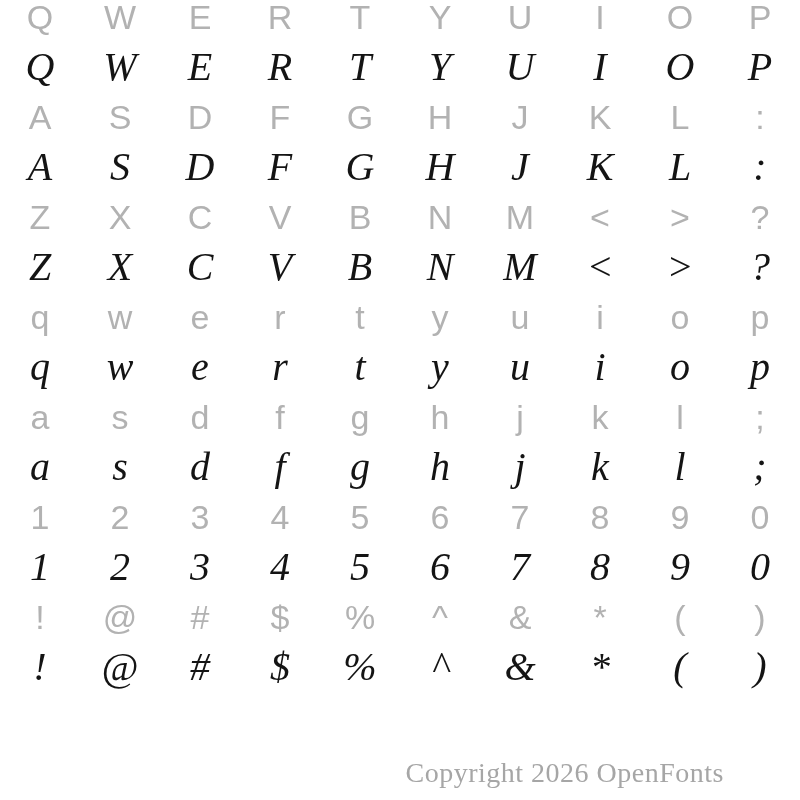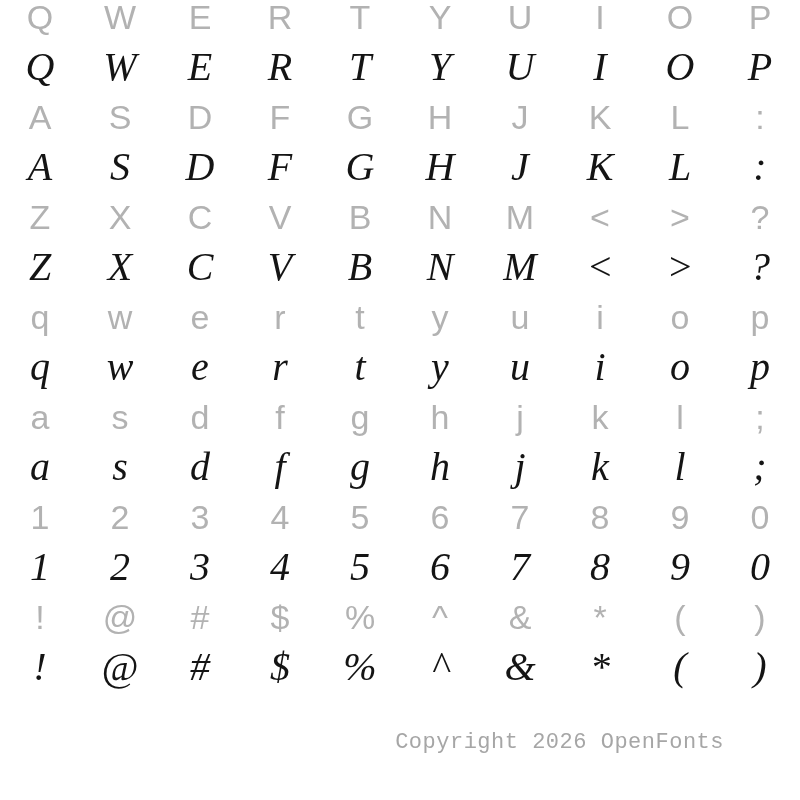--- a/index.html
+++ b/index.html
@@ -38,24 +38,24 @@
     font-style: normal;
   }
   .row.specimen .cell {
     color: var(--spec-color, #141414);
     font-family: "Liberation Serif", "DejaVu Serif", serif;
     font-style: italic;
     font-size: 40px;
   }
   .copyright {
     position: absolute;
-    top: 730px;
+    top: 757px;
     right: 76px;
-    font-family: Liberation Mono, monospace;
-    font-size: 22px;
+    font-family: Liberation Serif, serif;
+    font-size: 28px;
     color: var(--copy-color, #a6a6a6);
     letter-spacing: 0.5px;
   }
 </style>
 </head>
 <body>
 
 <div class="page">
   <div class="grid" id="specimen-grid">
       <div class="row reference">

